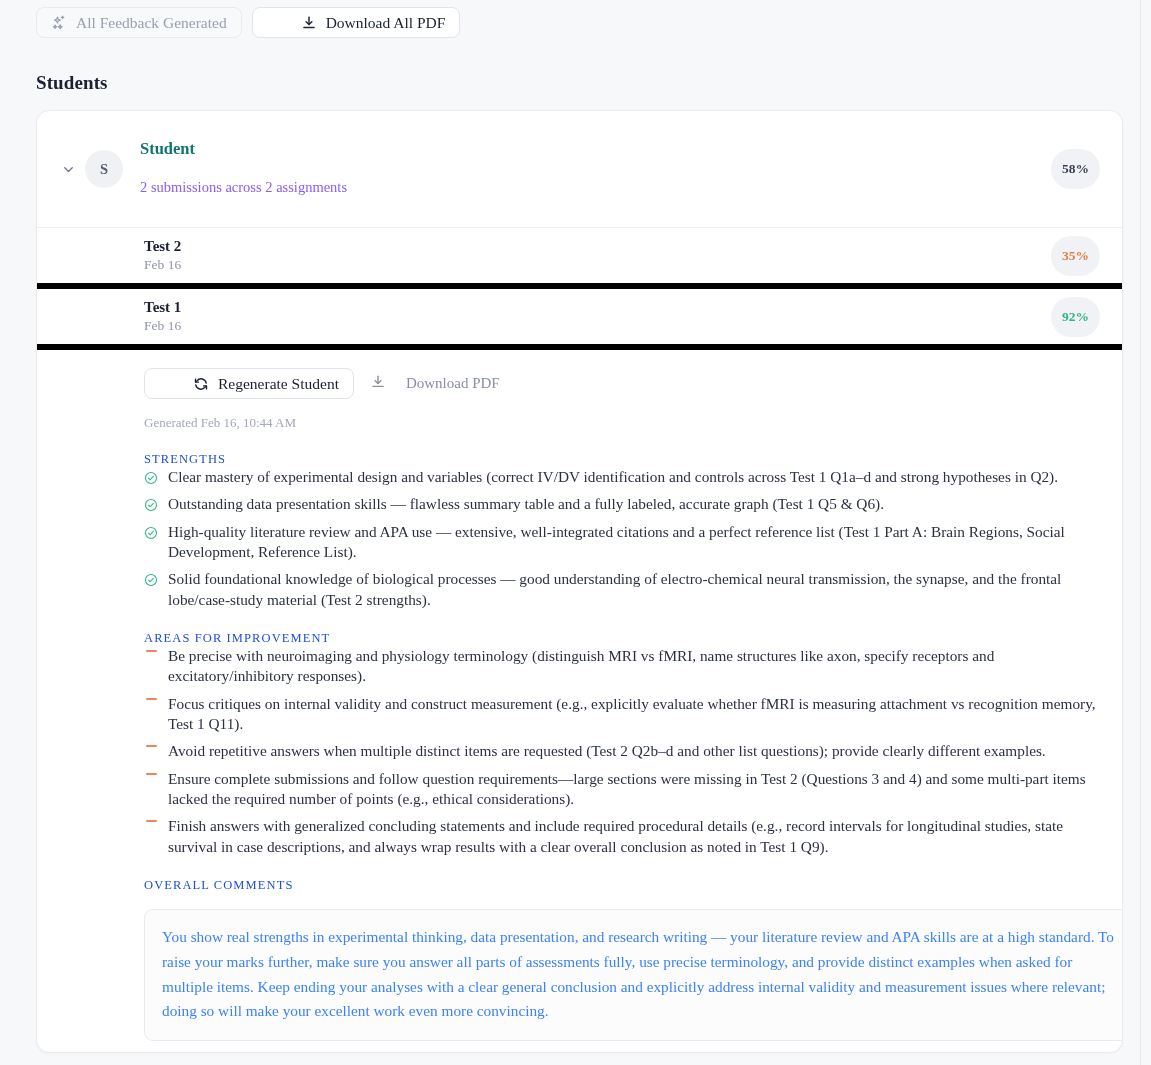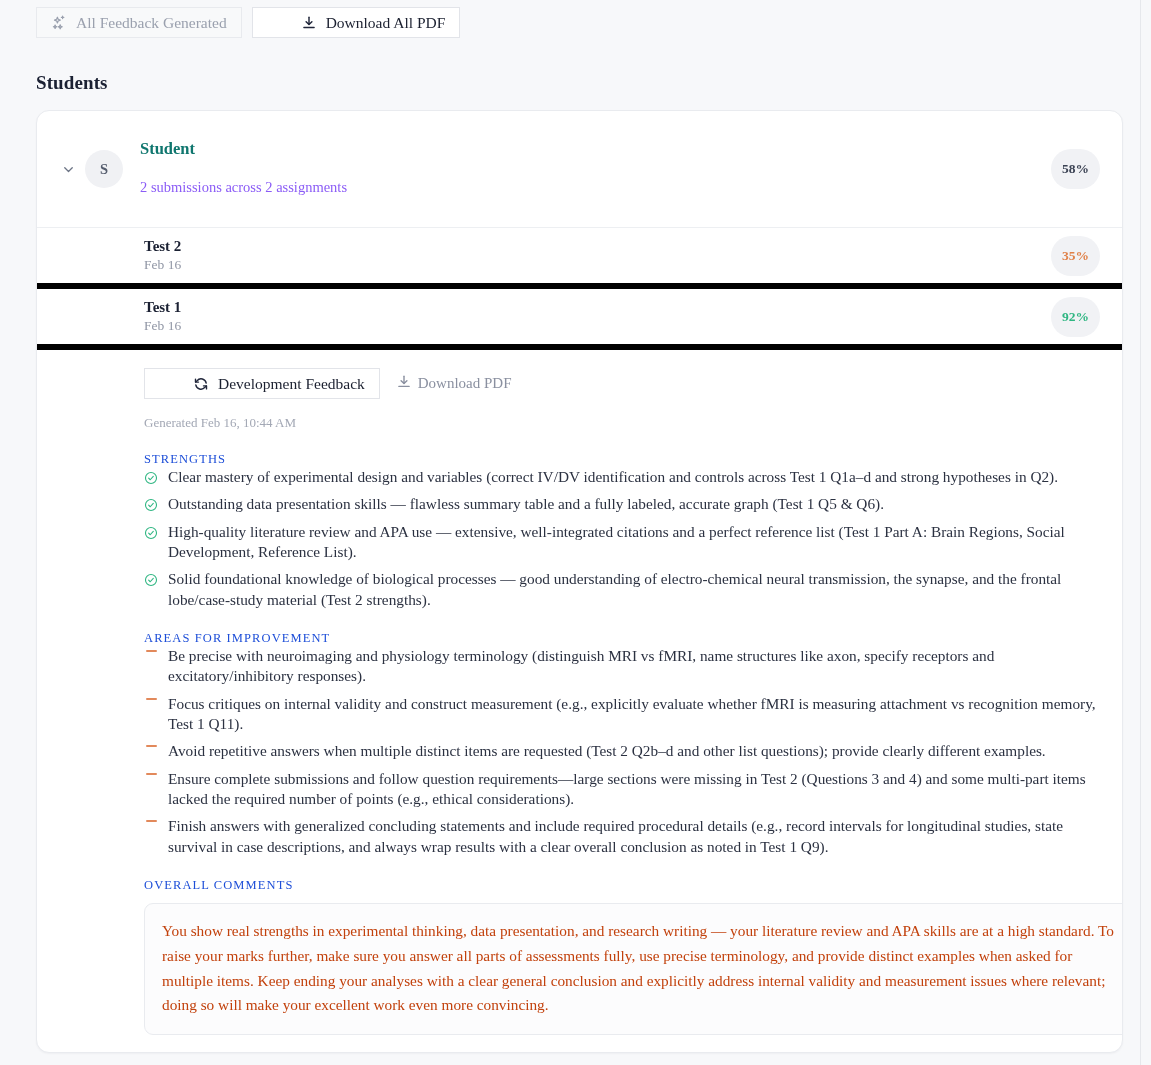--- a/index.html
+++ b/index.html
@@ -39,21 +39,21 @@
     align-items: center;
     gap: 10px;
   }
   .btn {
     display: inline-flex;
     align-items: center;
     gap: 9px;
     height: 31px;
     padding: 0 14px;
     border: 1px solid #e4e6ea;
-    border-radius: 0;
+    border-radius: 8px;
     background: #fbfbfc;
     font-family: "Liberation Serif", serif;
     font-size: 15.5px;
     line-height: 1;
     color: #2a2f3d;
     white-space: nowrap;
   }
   .btn.is-disabled {
     color: #9aa0ae;
     background: #f8f9fa;
@@ -180,21 +180,21 @@
     padding: 18px 22px 22px 107px;
   }
   .fb-actions {
     display: flex;
     align-items: center;
     gap: 14px;
   }
   .link-btn {
     display: inline-flex;
     align-items: center;
-    gap: 6px;
+    gap: 20px;
     font-size: 15px;
     color: #8a90a0;
     background: none;
     border: none;
     padding: 0 2px;
     font-family: "Liberation Serif", serif;
   }
   .generated {
     margin-top: 16px;
     font-size: 13px;
@@ -229,29 +229,29 @@
   .dash {
     display: block;
     width: 11px;
     height: 2px;
     background: #e2895b;
     border-radius: 1px;
   }
   .item-text { flex: 1 1 auto; }
 
   .comments-box {
-    margin-top: 10px;
+    margin-top: 16px;
     width: 998px;
     border: 1px solid #e9ebef;
     border-radius: 9px;
     background: #fcfcfd;
     padding: 15px 17px 16px;
     font-size: 15.3px;
     line-height: 1.62;
-    color: #c2410c;
+    color: #3b82f6;
   }
 </style>
 </head>
 <body>
 
 <div class="page">
 
   <div class="panel-edge"></div>
 
   <div class="toolbar">
@@ -318,21 +318,21 @@
       <div class="fb-actions">
         <button class="btn is-solid">
           <span class="ico">
             <svg width="16" height="16" viewBox="0 0 16 16" fill="none" stroke="#20263a" stroke-width="1.4" stroke-linecap="round" stroke-linejoin="round">
               <path d="M13.2 7.1a5.2 5.2 0 0 0-9.1-2.4L2.6 6.1"></path>
               <path d="M2.8 8.9a5.2 5.2 0 0 0 9.1 2.4l1.5-1.4"></path>
               <path d="M2.5 3.1v3h3"></path>
               <path d="M13.5 12.9v-3h-3"></path>
             </svg>
           </span>
-          <span>Development Feedback</span>
+          <span>Regenerate Student</span>
         </button>
 
         <button class="link-btn">
           <span class="ico">
             <svg width="16" height="16" viewBox="0 0 16 16" fill="none" stroke="#8a90a0" stroke-width="1.4" stroke-linecap="round" stroke-linejoin="round">
               <path d="M8 2.2v7.1"></path>
               <path d="M5.1 6.7 8 9.5l2.9-2.8"></path>
               <path d="M2.9 12.4h10.2"></path>
             </svg>
           </span>

